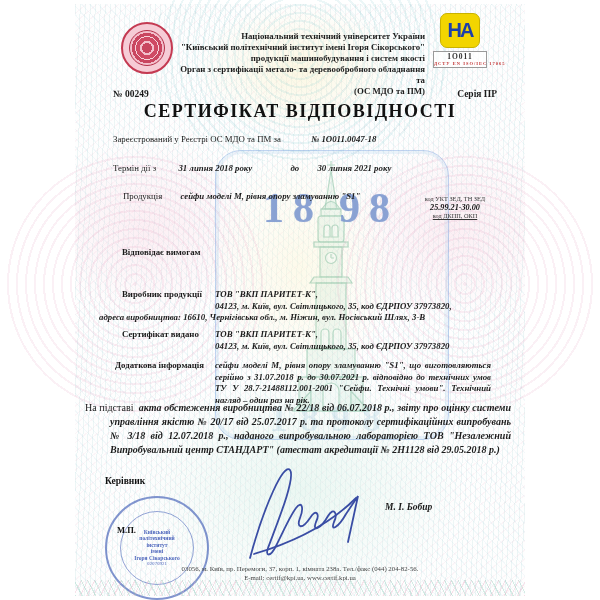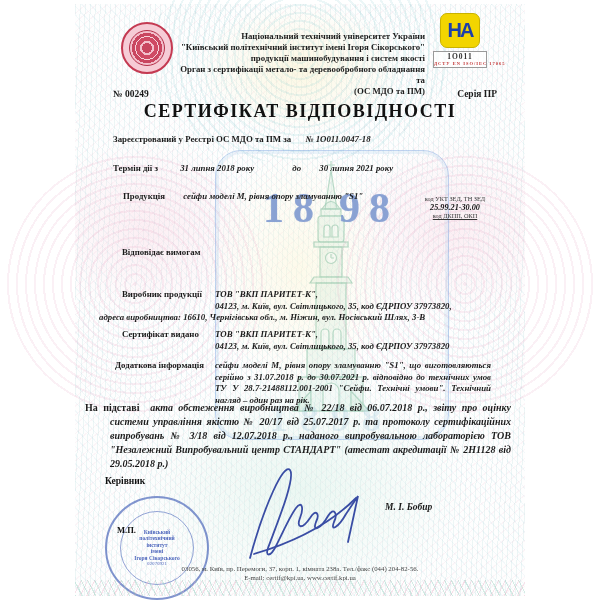--- a/index.html
+++ b/index.html
@@ -64,21 +64,21 @@
   .logo-code{margin:3px auto 0;width:52px;border:1px solid #9a9a9a;background:rgba(255,255,255,.75);
     font-weight:bold;font-size:7.5px;letter-spacing:1px;color:#333;line-height:9px;}
   .logo-note{font-size:4.5px;color:#c23333;line-height:6px;white-space:nowrap;}
   
   .content{position:absolute;inset:0;color:#1b1b1b;}
   .numrow{position:absolute;left:38px;right:28px;top:85px;display:flex;
     justify-content:space-between;font-weight:bold;font-size:9.5px;}
   .title{position:absolute;left:0;right:0;top:97px;text-align:center;
     font-weight:bold;font-size:18px;letter-spacing:1.5px;color:#111;}
   .line{position:absolute;font-size:8.8px;line-height:12px;}
-  .lbl{font-weight:bold;font-style:normal;}
+  .lbl{font-weight:normal;font-style:normal;}
   .val{font-weight:bold;font-style:italic;}
   .row{position:absolute;left:47px;right:34px;display:flex;font-size:8.8px;line-height:11.5px;}
   .row .c-lbl{flex:none;width:93px;font-weight:bold;}
   .row .c-val{flex:1;font-weight:bold;font-style:italic;text-align:justify;}
   .blk{display:block;}
   .outdent{display:block;padding-left:0;text-indent:-116px;margin-left:0;}
   .codes{position:absolute;right:22px;top:191px;width:96px;text-align:center;line-height:8.5px;}
   .codes .cl{font-size:6.3px;color:#333;}
   .codes .cv{font-size:8.2px;font-weight:bold;font-style:italic;color:#111;}
   .codes .cu{text-decoration:underline;}
@@ -161,21 +161,21 @@
       </div>
 
       <div class="numrow">
         <span>№ 00249</span>
         <span>Серія ПР</span>
       </div>
       <div class="title">СЕРТИФІКАТ ВІДПОВІДНОСТІ</div>
 
       <div class="line" style="left:38px;top:129px;">
         <span class="lbl">Зареєстрований у Реєстрі ОС МДО та ПМ за</span>
-        <span class="val" style="margin-left:12px;">№ 1О011.0047-18</span>
+        <span class="val" style="margin-left:28px;">№ 1О011.0047-18</span>
       </div>
 
       <div class="line" style="left:38px;top:158px;">
         <span class="lbl">Термін дії з</span>
         <span class="val" style="margin-left:20px;">31 липня 2018 року</span>
         <span class="val" style="margin-left:36px;">до</span>
         <span class="val" style="margin-left:16px;">30 липня 2021 року</span>
       </div>
 
       <div class="line" style="left:48px;top:186px;">

